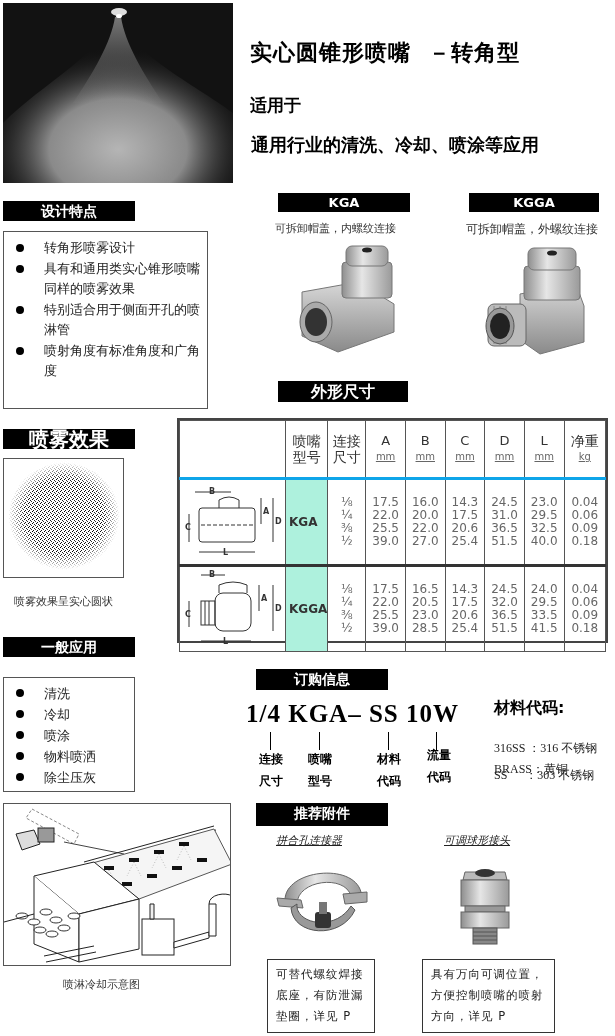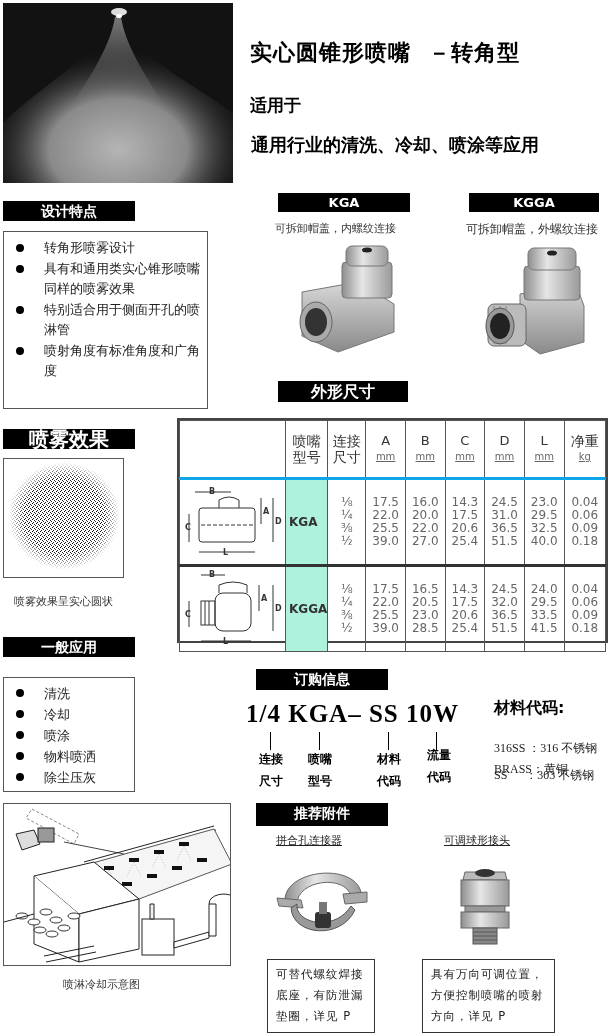--- a/index.html
+++ b/index.html
@@ -65,21 +65,21 @@
     
     #lbl-order { left: 256px; top: 669px; width: 132px; height: 21px; font-size: 14px; line-height: 21px; }
     #order-code { left: 246px; top: 700px; font-family: "Liberation Serif", serif; font-size: 25px; font-weight: bold; letter-spacing: 1px; white-space: pre; }
     .tick { position: absolute; width: 1px; height: 18px; background: #000; top: 732px; }
     .order-part { position: absolute; top: 752px; font-size: 12px; font-weight: bold; line-height: 22px; text-align: center; width: 30px; }
     #material-title { left: 494px; top: 698px; font-size: 16px; font-weight: bold; }
     .material-row { position: absolute; left: 494px; font-family: "Liberation Serif", serif; font-size: 12px; color: #222; white-space: pre; }
 
     
     #lbl-acc { left: 256px; top: 803px; width: 132px; height: 23px; font-size: 14px; line-height: 21px; }
-    .acc-link { position: absolute; top: 833px; font-size: 11px; text-decoration: underline; color: #222; }
+    .acc-link { position: absolute; top: 833px; font-size: 11px; text-decoration: underline; color: #222; font-style: italic; }
     .acc-box { position: absolute; top: 959px; height: 74px; border: 1px solid #333; padding: 4px 8px; font-size: 11.5px; line-height: 21px; color: #222; letter-spacing: 1px; }
   </style>
 </head>
 <body>
 
 <div id="hero" class="abs">
   <svg class="cone" viewBox="0 0 230 180">
     <defs>
       <radialGradient id="g1" cx="50%" cy="80%" r="60%">
         <stop offset="0%" stop-color="#b5b5b5"></stop>

